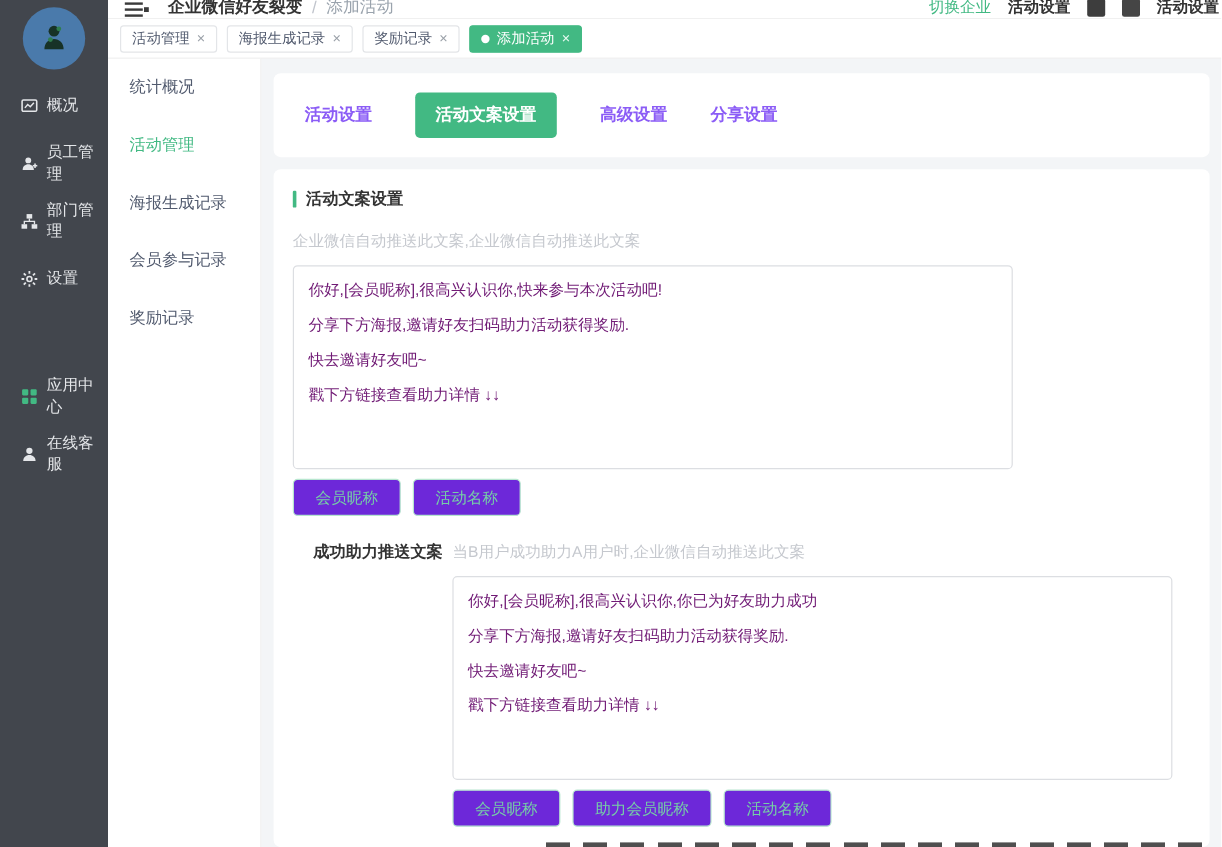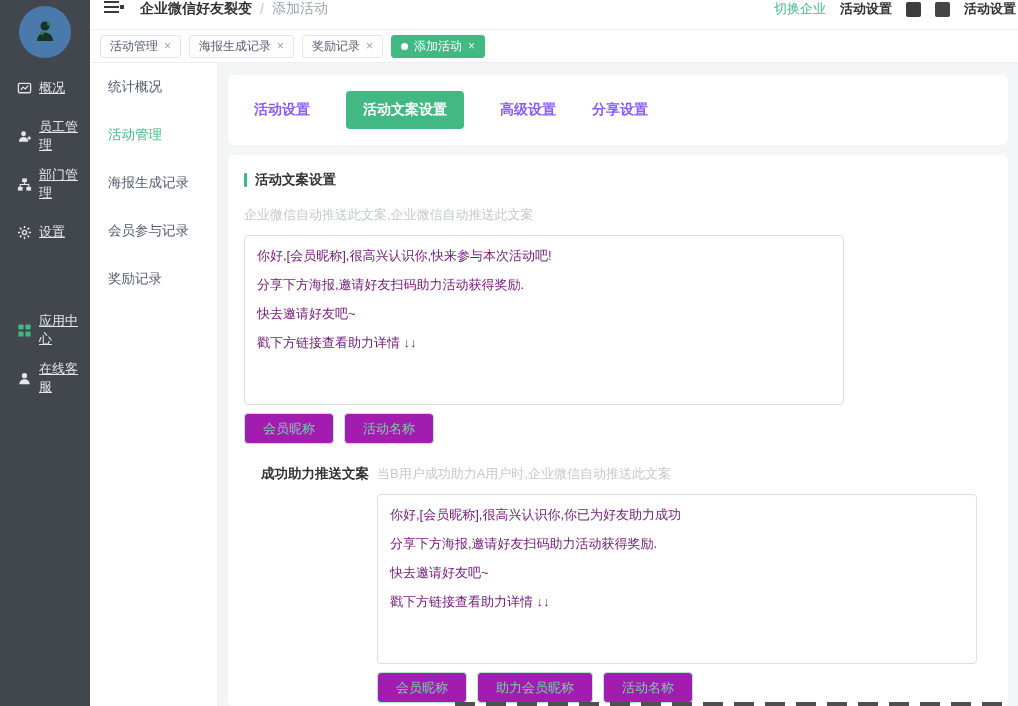--- a/index.html
+++ b/index.html
@@ -4,29 +4,29 @@
 <style>
   * { margin:0; padding:0; box-sizing:border-box; }
   html,body { background:#fff; }
   body { font-family:"Liberation Sans","DejaVu Sans",sans-serif; color:#333; }
   .app { position:relative; width:1018px; height:706px; overflow:hidden; background:#fff; display:flex; }
 
   
   .rail { width:90px; background:#42464d; flex:0 0 90px; height:706px; }
   .logo-wrap { height:64px; display:flex; align-items:center; justify-content:center; }
   .logo-circle { width:52px; height:52px; border-radius:50%; background:#4a7aab; display:flex; align-items:center; justify-content:center; overflow:hidden; }
-  .rail-item { height:48px; display:flex; align-items:center; padding-left:16px; gap:7px; color:#e4e6e9; font-size:13px; cursor:pointer;text-decoration:underline; }
+  .rail-item { height:48px; display:flex; align-items:center; padding-left:16px; gap:7px; color:#e4e6e9; font-size:13px; cursor:pointer; }
   .rail-item .ric { width:16px; height:16px; flex:0 0 16px; display:flex; align-items:center; justify-content:center; }
   .rail-item svg { display:block; }
   .rail-spacer { height:50px; }
 
   
   .main { flex:1; display:flex; flex-direction:column; min-width:0; }
 
-  .topbar { height:30px; background:#fff; border-bottom:1px solid #f0f0f0; display:flex; align-items:flex-start; padding:0 0 0 14px; }
+  .topbar { height:16px; background:#fff; border-bottom:1px solid #f0f0f0; display:flex; align-items:flex-end; padding:0 0 0 14px; }
   .burger { width:20px; height:14px; position:relative; cursor:pointer; margin-right:16px; }
   .burger span { position:absolute; left:0; width:15px; height:2px; background:#3a3a3a; }
   .burger span:nth-child(1){top:1px;} .burger span:nth-child(2){top:6px;} .burger span:nth-child(3){top:11px;}
   .burger i { position:absolute; right:0; top:5px; width:4px; height:4px; background:#3a3a3a; }
   .crumb { display:flex; align-items:center; gap:8px; font-size:14px; }
   .crumb-app { font-weight:bold; color:#333; }
   .crumb-sep { color:#c0c4cc; }
   .crumb-cur { color:#9aa3ad; }
   .topbar-right { margin-left:auto; display:flex; align-items:center; gap:14px; overflow:hidden; padding-right:2px; }
   .link-green { color:#42b983; font-size:13px; cursor:pointer; white-space:nowrap; }
@@ -58,21 +58,21 @@
   .sec-title { display:flex; align-items:center; gap:8px; font-size:13.5px; font-weight:bold; color:#333; }
   .sec-bar { width:3px; height:14px; background:#42b983; border-radius:1px; }
 
   .frow { display:flex; margin-top:16px; }
   .frow + .frow { margin-top:20px; }
   .flabel { width:133px; flex:0 0 133px; text-align:right; padding-right:8px; font-size:13.5px; font-weight:bold; color:#333; line-height:20px; white-space:nowrap; }
   .fbody { flex:1; min-width:0; max-width:608px; }
   .fhint { font-size:13px; color:#c5c8ce; line-height:20px; }
   .ftext { margin-top:10px; width:600px; height:170px; border:1px solid #dcdee2; border-radius:4px; background:#fff; padding:5px 12px; font-family:"Liberation Sans","DejaVu Sans",sans-serif; font-size:13px; color:#701a75; line-height:29px; resize:none; outline:none; display:block; }
   .tags { display:flex; gap:10px; margin-top:8px; }
-  .tagbtn { height:31px; padding:0 18px; border:1px solid #b7e6cf; background:#a21caf; color:#76cfa6; border-radius:4px; font-size:13px; font-family:Liberation Sans, sans-serif; cursor:pointer; white-space:nowrap; }
+  .tagbtn { height:31px; padding:0 18px; border:1px solid #b7e6cf; background:#6d28d9; color:#76cfa6; border-radius:4px; font-size:13px; font-family:Liberation Sans, sans-serif; cursor:pointer; white-space:nowrap; }
 
   
   .clip-strip { position:absolute; left:455px; bottom:0; width:556px; height:4px;
     background:repeating-linear-gradient(90deg,#4f4f4f 0 20px, transparent 20px 31px); }
 </style>
 </head>
 <body>
 
 <div class="app">
 

